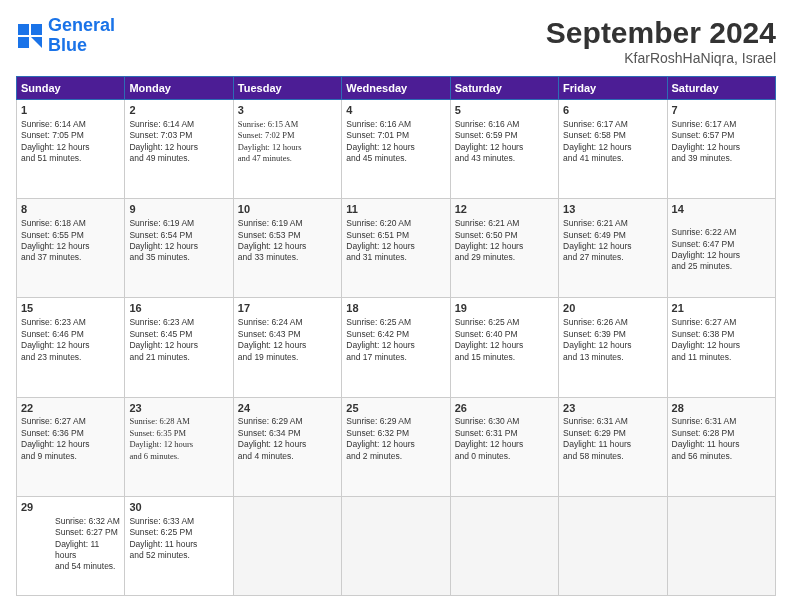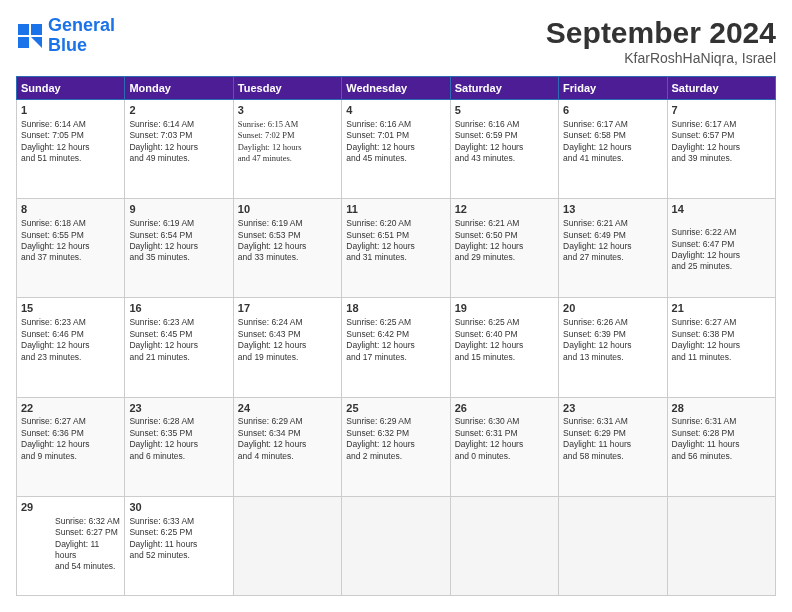--- a/index.html
+++ b/index.html
@@ -292,21 +292,21 @@
         <tr>
           <td>
             <span class="day-num">22</span>
             <div class="day-detail" style="white-space: pre-line;">Sunrise: 6:27 AM
 Sunset: 6:36 PM
 Daylight: 12 hours
 and 9 minutes.</div>
           </td>
           <td>
             <span class="day-num">23</span>
-            <div class="day-detail" style="white-space: pre-line;">Sunrise: 6:28 AM
+            <div class="day-detail" style="white-space: pre-line; font-family: Liberation Serif, serif;">Sunrise: 6:28 AM
 Sunset: 6:35 PM
 Daylight: 12 hours
 and 6 minutes.</div>
           </td>
           <td>
             <span class="day-num">24</span>
             <div class="day-detail" style="white-space: pre-line;">Sunrise: 6:29 AM
 Sunset: 6:34 PM
 Daylight: 12 hours
 and 4 minutes.</div>

